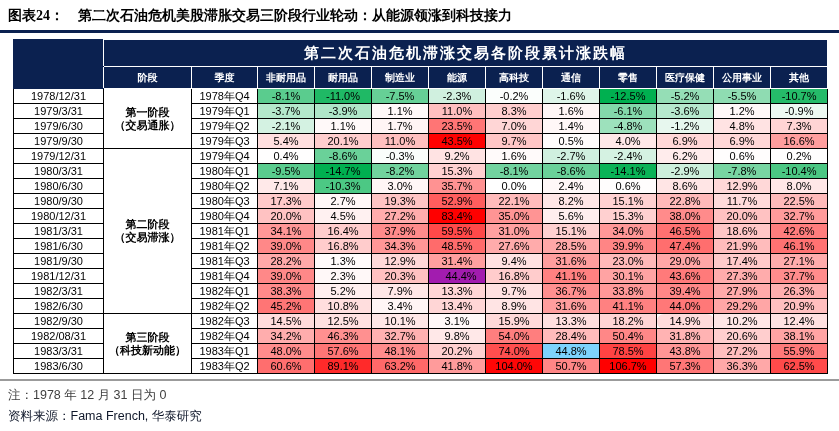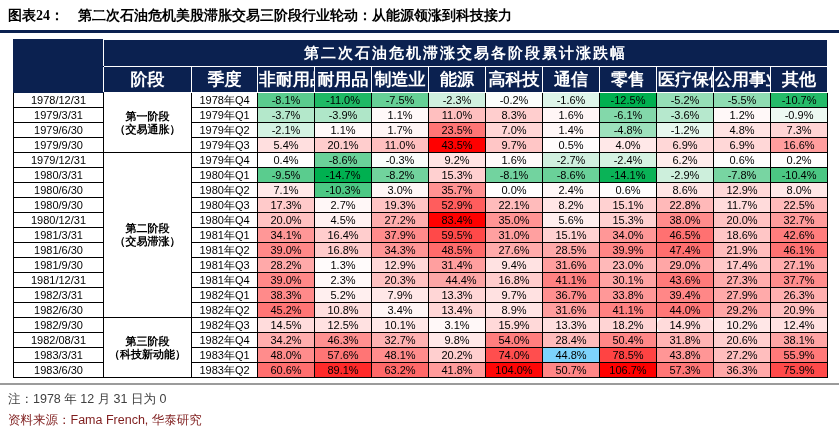--- a/index.html
+++ b/index.html
@@ -23,38 +23,38 @@
   }
   table.stag th{
     background:#0B2150;color:#ffffff;border:1px solid #ffffff;
     font-weight:bold;overflow:hidden;white-space:nowrap;
   }
   table.stag th.tbl-title{
     font-size:15px;height:24px;letter-spacing:2px;
     font-family:"Liberation Serif",serif;
   }
   table.stag th.corner{border:1px solid #0B2150;border-right:1px solid #ffffff;}
-  table.stag tr.colhead th{font-size:17px;height:19px;font-family:"Liberation Serif",serif;}
+  table.stag tr.colhead th{font-size:10px;height:19px;font-family:"Liberation Serif",serif;}
   table.stag td{
     border:1px solid #000;height:14px;padding:0;
     font-size:11px;line-height:13px;text-align:center;color:#000;
     overflow:hidden;white-space:nowrap;
   }
   td.date-cell{background:#fff;}
   td.stage-cell{
     background:#fff;font-family:"Liberation Serif",serif;
     font-weight:bold;font-size:11.5px;line-height:17px;
   }
   td.quarter-cell{background:#fff;}
   .gray-rule{height:2px;background:#9B9B9B;width:100%;margin-top:5px;}
   .note-line{
     margin:6px 0 0 8px;font-size:12.5px;color:#3f3f3f;white-space:nowrap;
   }
   .source-line{
-    margin:4px 0 0 8px;font-size:12.5px;color:#7f1d1d;white-space:nowrap;
+    margin:4px 0 0 8px;font-size:12.5px;color:#0f172a;white-space:nowrap;
   }
   .cjk-label{font-family:"Liberation Serif",serif;}
 </style>
 </head>
 <body>
 
 <div class="fig-header">
   <span class="fig-label">图表24：</span><span>第二次石油危机美股滞胀交易三阶段行业轮动：从能源领涨到科技接力</span>
 </div>
 <div class="navy-rule"></div>
@@ -272,21 +272,21 @@
         <td class="value-cell" style="background: rgb(255, 166, 166);">29.0%</td>
         <td class="value-cell" style="background: rgb(255, 202, 202);">17.4%</td>
         <td class="value-cell" style="background: rgb(255, 172, 172);">27.1%</td>
       </tr>
       <tr>
         <td class="date-cell">1981/12/31</td>
         <td class="quarter-cell">1981年Q4</td>
         <td class="value-cell" style="background: rgb(255, 136, 136);">39.0%</td>
         <td class="value-cell" style="background: rgb(255, 248, 248);">2.3%</td>
         <td class="value-cell" style="background: rgb(255, 193, 193);">20.3%</td>
-        <td class="value-cell" style="background: #fca5a5; padding-left: 8px;">44.4%</td>
+        <td class="value-cell" style="background: #a21caf; padding-left: 8px;">44.4%</td>
         <td class="value-cell" style="background: rgb(255, 204, 204);">16.8%</td>
         <td class="value-cell" style="background: rgb(255, 129, 129);">41.1%</td>
         <td class="value-cell" style="background: rgb(255, 163, 163);">30.1%</td>
         <td class="value-cell" style="background: rgb(255, 122, 122);">43.6%</td>
         <td class="value-cell" style="background: rgb(255, 172, 172);">27.3%</td>
         <td class="value-cell" style="background: rgb(255, 140, 140);">37.7%</td>
       </tr>
       <tr>
         <td class="date-cell">1982/3/31</td>
         <td class="quarter-cell">1982年Q1</td>
@@ -366,21 +366,21 @@
         <td class="quarter-cell">1983年Q2</td>
         <td class="value-cell" style="background: rgb(255, 110, 110);">60.6%</td>
         <td class="value-cell" style="background: rgb(255, 42, 42);">89.1%</td>
         <td class="value-cell" style="background: rgb(255, 104, 104);">63.2%</td>
         <td class="value-cell" style="background: rgb(255, 155, 155);">41.8%</td>
         <td class="value-cell" style="background: rgb(255, 6, 6);">104.0%</td>
         <td class="value-cell" style="background: rgb(255, 134, 134);">50.7%</td>
         <td class="value-cell" style="background: rgb(255, 0, 0);">106.7%</td>
         <td class="value-cell" style="background: rgb(255, 118, 118);">57.3%</td>
         <td class="value-cell" style="background: rgb(255, 168, 168);">36.3%</td>
-        <td class="value-cell" style="background: rgb(255, 74, 74);">75.9%</td>
+        <td class="value-cell" style="background: rgb(255, 74, 74);">62.5%</td>
       </tr>
     </tbody>
   </table>
 
 <div class="gray-rule"></div>
 <div class="note-line">
   <span class="cjk-label">注：</span><span>1978 年 12 月 31 日为 0</span>
 </div>
 <div class="source-line">
   <span class="cjk-label">资料来源：</span><span>Fama French, 华泰研究</span>

